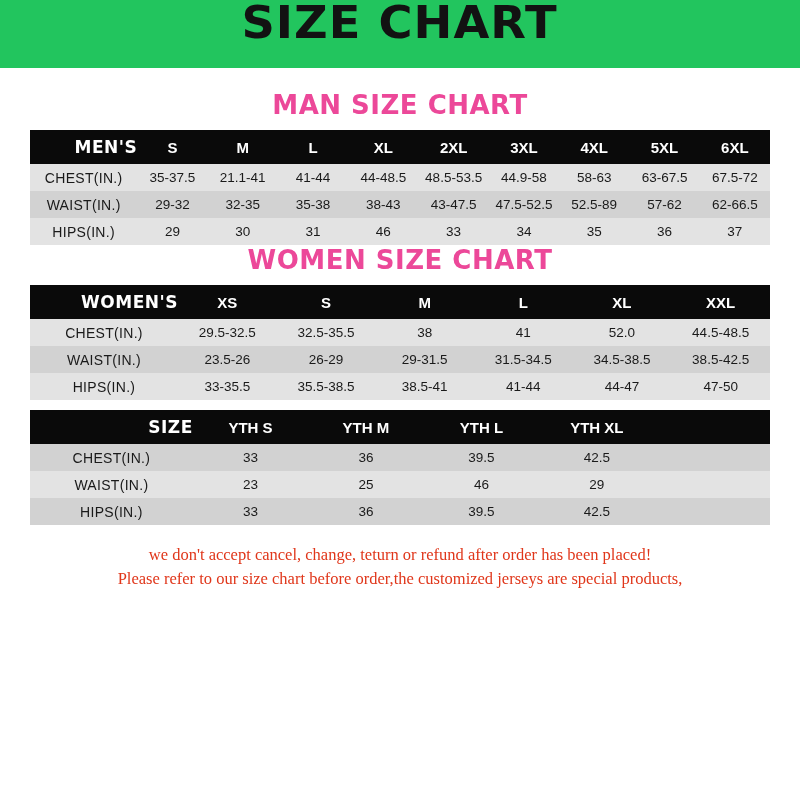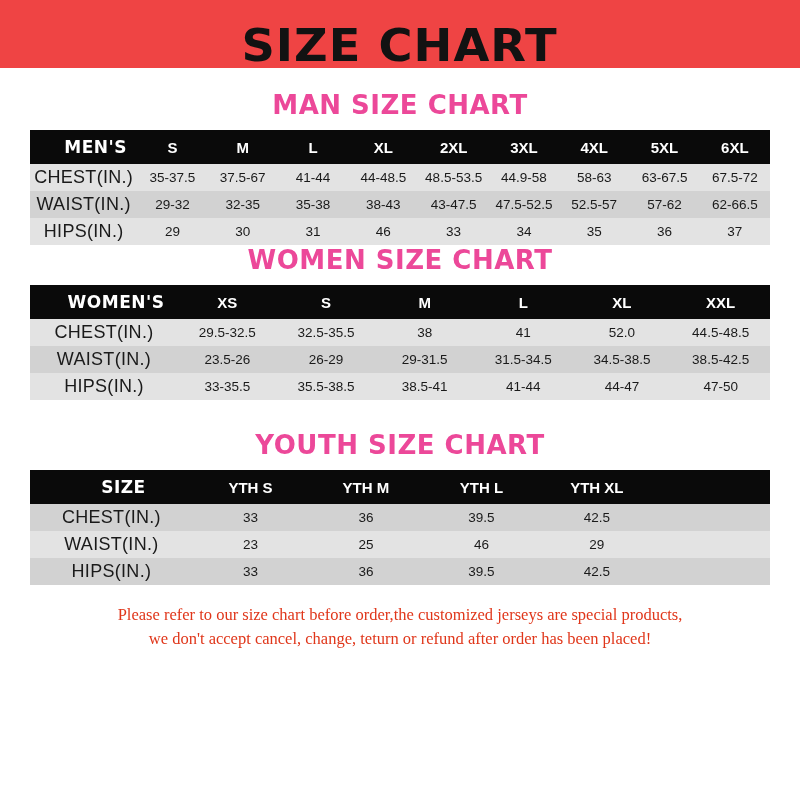--- a/index.html
+++ b/index.html
@@ -11,23 +11,23 @@
   }
   .page {
     width: 800px; height: 800px;
     position: relative;
     background: #ffffff;
     overflow: hidden;
   }
   
   .banner {
     height: 68px;
-    background: #ef4444;
+    background: #22c55e;
     display: flex;
-    align-items: flex-end;
+    align-items: flex-start;
     justify-content: center;
     position: relative;
   }
   .banner-title {
     font-family: "DejaVu Sans", sans-serif;
     font-weight: 700;
     font-size: 45px;
     letter-spacing: 1px;
     color: #121212;
     line-height: 1;
@@ -65,30 +65,30 @@
     font-family: "Liberation Sans", sans-serif;
   }
   thead th {
     background: #0a0a0a;
     color: #ffffff;
     height: 34px;
     font-size: 15px;
     font-weight: 700;
   }
   thead th.first {
-    text-align: center;
+    text-align: right;
     padding-left: 24px;
     font-family: "DejaVu Sans", sans-serif;
     font-size: 17px;
     letter-spacing: 0.5px;
   }
   tbody tr.odd td { background: #e3e3e3; }
   tbody tr.even td { background: #d2d2d2; }
   tbody td.first {
-    font-size: 18px;
+    font-size: 14px;
     letter-spacing: 0.3px;
     margin-left: 16px;
   }
   
   .footer-note {
     width: 760px;
     margin: 18px auto 0 auto;
     text-align: center;
     color: #e0361a;
     font-size: 16.5px;
@@ -120,38 +120,38 @@
           <th>3XL</th>
           <th>4XL</th>
           <th>5XL</th>
           <th>6XL</th>
         </tr>
       </thead>
       <tbody>
         <tr class="odd">
           <td class="first">CHEST(IN.)</td>
           <td>35-37.5</td>
-          <td>37.5-67</td>
+          <td>21.1-41</td>
           <td>41-44</td>
           <td>44-48.5</td>
           <td>48.5-53.5</td>
           <td>44.9-58</td>
           <td>58-63</td>
           <td>63-67.5</td>
           <td>67.5-72</td>
         </tr>
         <tr class="even">
           <td class="first">WAIST(IN.)</td>
           <td>29-32</td>
           <td>32-35</td>
           <td>35-38</td>
           <td>38-43</td>
           <td>43-47.5</td>
           <td>47.5-52.5</td>
-          <td>52.5-57</td>
+          <td>52.5-89</td>
           <td>57-62</td>
           <td>62-66.5</td>
         </tr>
         <tr class="odd">
           <td class="first">HIPS(IN.)</td>
           <td>29</td>
           <td>30</td>
           <td>31</td>
           <td>46</td>
           <td>33</td>
@@ -203,21 +203,20 @@
           <td>35.5-38.5</td>
           <td>38.5-41</td>
           <td>41-44</td>
           <td>44-47</td>
           <td>47-50</td>
         </tr>
       </tbody>
     </table>
   </div>
 
-  <div class="section-title y-title">YOUTH SIZE CHART</div>
   <div class="table-wrap">
     <table>
       <thead>
         <tr>
           <th class="first" style="width:22%">SIZE</th>
           <th>YTH S</th>
           <th>YTH M</th>
           <th>YTH L</th>
           <th>YTH XL</th>
           <th style="background:#0a0a0a"></th>
@@ -246,17 +245,17 @@
           <td>36</td>
           <td>39.5</td>
           <td>42.5</td>
           <td></td>
         </tr>
       </tbody>
     </table>
   </div>
 
   <div class="footer-note">
+    <div>we don't accept cancel, change, teturn or refund after order has been placed!</div>
     <div>Please refer to our size chart before order,the customized jerseys are special products,</div>
-    <div>we don't accept cancel, change, teturn or refund after order has been placed!</div>
   </div>
 
 </div>
 
 </body></html>

